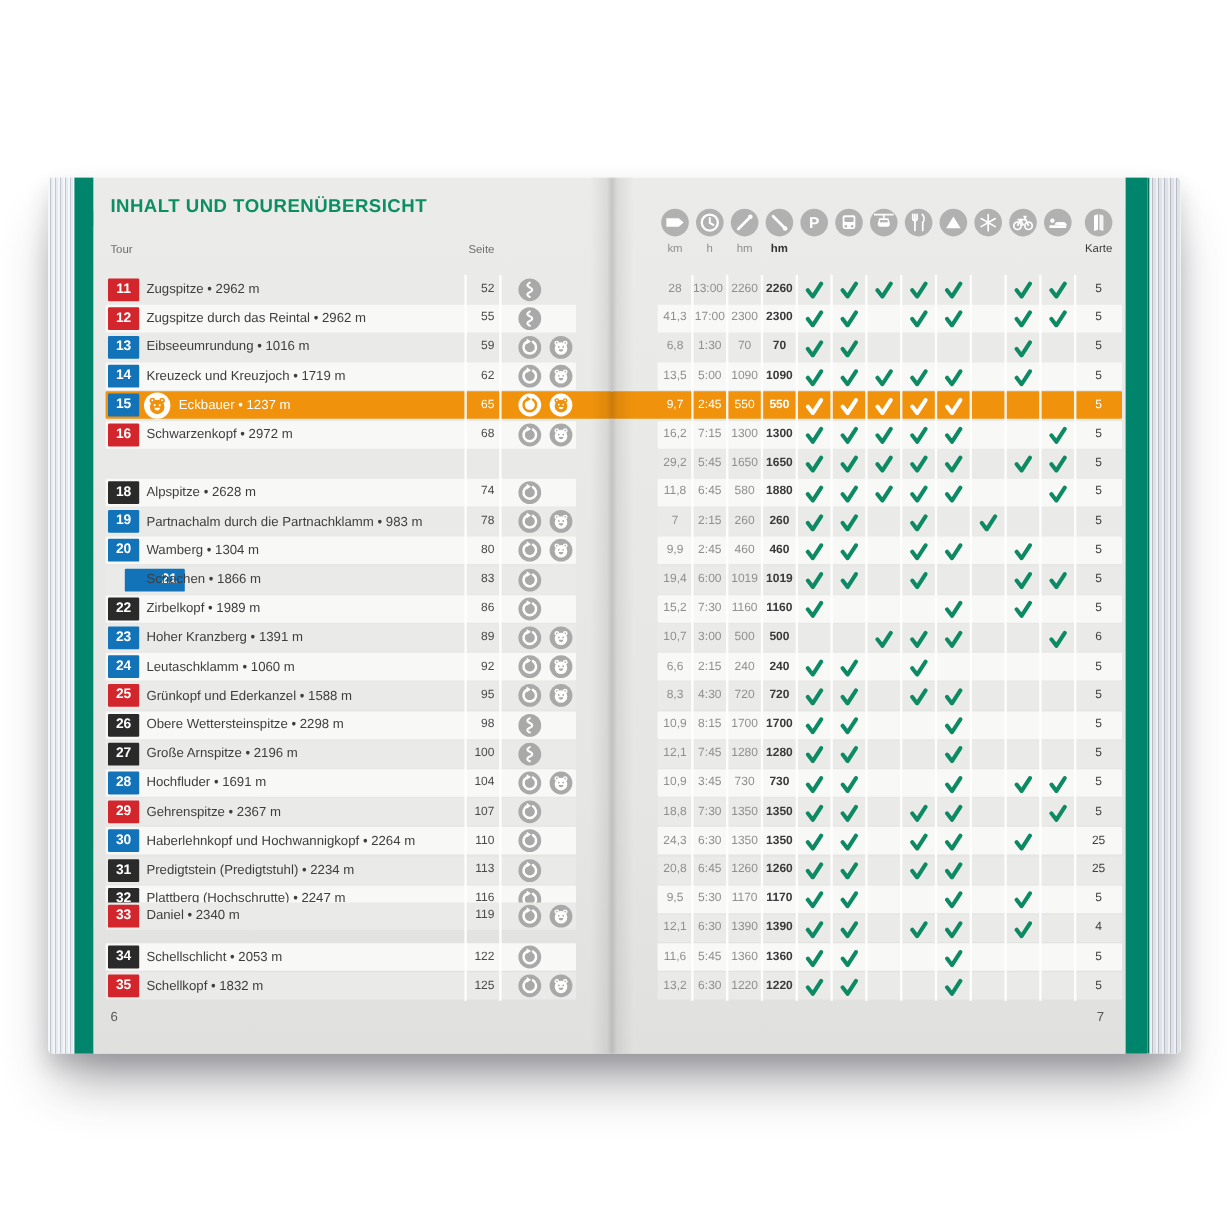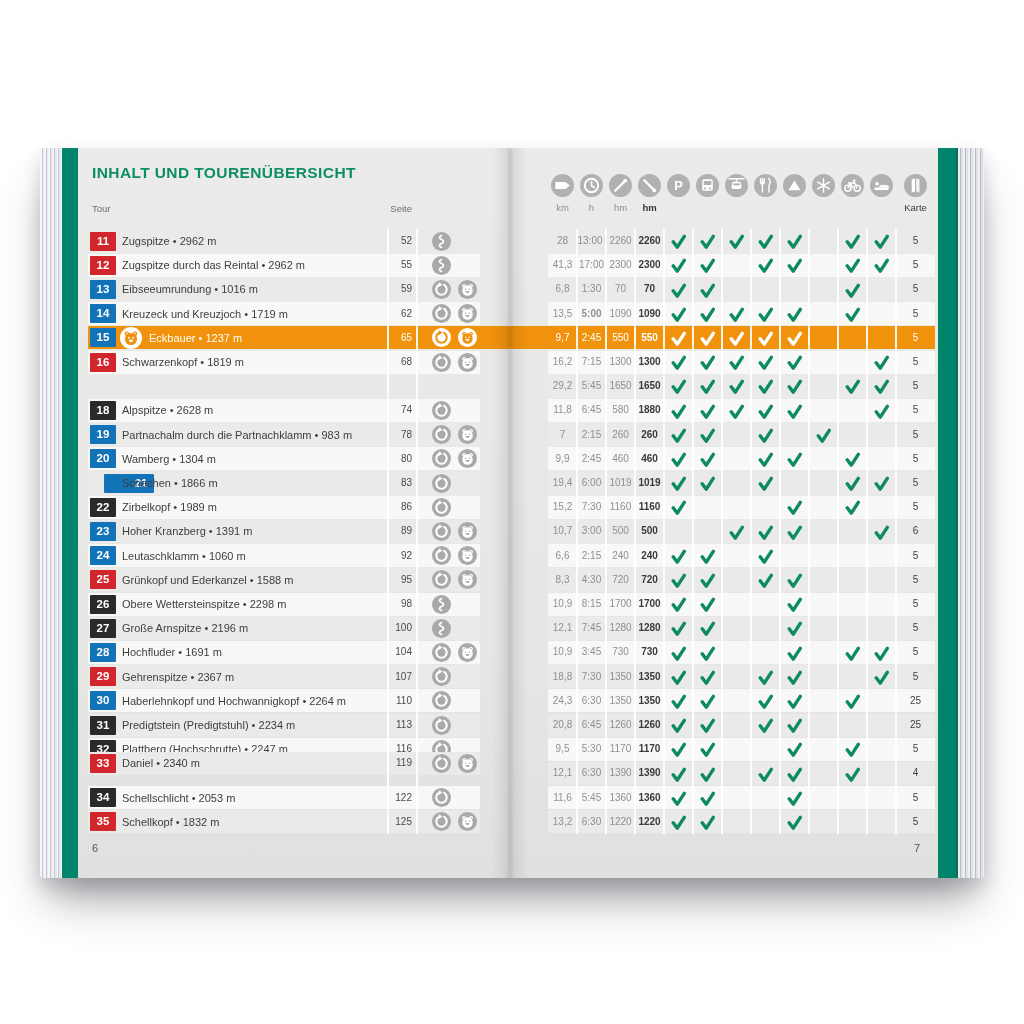--- a/index.html
+++ b/index.html
@@ -169,21 +169,21 @@
                 <circle cx="12" cy="13.2" r="6.6" fill="#f0920c"></circle>
                 <circle cx="9.7" cy="11.6" r=".95" fill="#ffffff"></circle>
                 <circle cx="14.3" cy="11.6" r=".95" fill="#ffffff"></circle>
                 <path d="M9.5 14h5a2.5 2.5 0 0 1-5 0z" fill="#ffffff"></path>
               </svg>
             </span>
           </div>
           <div class="trow even" style="top: 202px;">
             <div class="rowbg" style="position: absolute; left: 10px; top: 0.6px; width: 392px;"></div>
             <span class="badge red" style="position: absolute; left: 12px; top: 2.5px; width: 26px; height: 19px;">16</span>
-            <span class="tname" style="position: absolute; left: 44px; top: 0px; width: 300px; height: 24.2px;">Schwarzenkopf • 1819 m</span>
+            <span class="tname" style="position: absolute; left: 44px; top: 0px; width: 300px; height: 24.2px;">Schwarzenkopf • 2972 m</span>
             <span class="seite" style="position: absolute; left: 290px; top: 0px; width: 44px; height: 24.2px;">68</span>
             <span class="cicon" style="height: 19px; width: 19px; background: rgb(169, 169, 169); position: absolute; left: 353.5px; top: 2.6px;">
               <svg viewBox="0 0 24 24" width="19" height="19">
                 <path d="M15.3 6.2a6.6 6.6 0 1 1-6.6 0" fill="none" stroke="#ffffff" stroke-width="2.6" stroke-linecap="round"></path>
                 <path d="M8.7 2.7v6l4.6-3z" fill="#ffffff"></path>
               </svg>
             </span>
             <span class="cicon" style="height: 19px; width: 19px; background: rgb(169, 169, 169); position: absolute; left: 379.5px; top: 2.6px;">
               <svg viewBox="0 0 24 24" width="19" height="19">
                 <circle cx="7.6" cy="7.4" r="2.5" fill="#ffffff"></circle>
@@ -678,21 +678,21 @@
                 <path d="M3.2 8.8l4.1 5.4L14.3 3.4" stroke="#0d8a64" stroke-width="3.4" fill="none" stroke-linecap="round" stroke-linejoin="round"></path>
               </svg></span>
             <span class="check" style="position: absolute; left: 334px; top: 4.2px; width: 17px; height: 16px;"><svg viewBox="0 0 17 16" width="17" height="16">
                 <path d="M3.2 8.8l4.1 5.4L14.3 3.4" stroke="#0d8a64" stroke-width="3.4" fill="none" stroke-linecap="round" stroke-linejoin="round"></path>
               </svg></span>
             <span class="karte" style="position: absolute; left: 386px; top: 0px; width: 39px; height: 24.2px;">5</span>
           </div>
           <div class="trow even" style="top: 153.6px;">
             <div class="rowbg" style="position: absolute; left: 38px; top: 0.6px; width: 387px;"></div>
             <span class="metric km" style="position: absolute; left: 38px; top: 0px; width: 29px; height: 24.2px;">13,5</span>
-            <span class="metric h" style="position: absolute; left: 67px; top: 0px; width: 29px; height: 21px; font-weight: bold;">5:00</span>
+            <span class="metric h" style="position: absolute; left: 67px; top: 0px; width: 29px; height: 21px;">5:00</span>
             <span class="metric hm1" style="position: absolute; left: 96px; top: 0px; width: 29px; height: 24.2px;">1090</span>
             <span class="metric hm2" style="position: absolute; left: 125px; top: 0px; width: 29px; height: 24.2px;">1090</span>
             <span class="check" style="position: absolute; left: 160px; top: 4.2px; width: 17px; height: 16px;"><svg viewBox="0 0 17 16" width="17" height="16">
                 <path d="M3.2 8.8l4.1 5.4L14.3 3.4" stroke="#0d8a64" stroke-width="3.4" fill="none" stroke-linecap="round" stroke-linejoin="round"></path>
               </svg></span>
             <span class="check" style="position: absolute; left: 189px; top: 4.2px; width: 17px; height: 16px;"><svg viewBox="0 0 17 16" width="17" height="16">
                 <path d="M3.2 8.8l4.1 5.4L14.3 3.4" stroke="#0d8a64" stroke-width="3.4" fill="none" stroke-linecap="round" stroke-linejoin="round"></path>
               </svg></span>
             <span class="check" style="position: absolute; left: 218px; top: 4.2px; width: 17px; height: 16px;"><svg viewBox="0 0 17 16" width="17" height="16">
                 <path d="M3.2 8.8l4.1 5.4L14.3 3.4" stroke="#0d8a64" stroke-width="3.4" fill="none" stroke-linecap="round" stroke-linejoin="round"></path>

